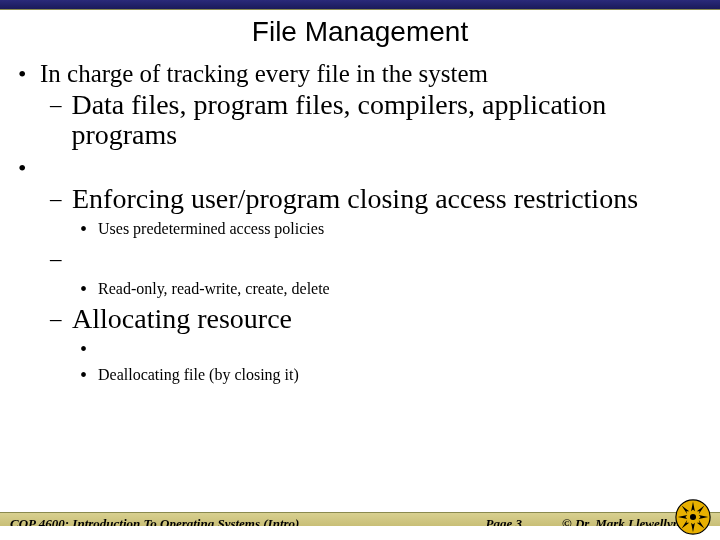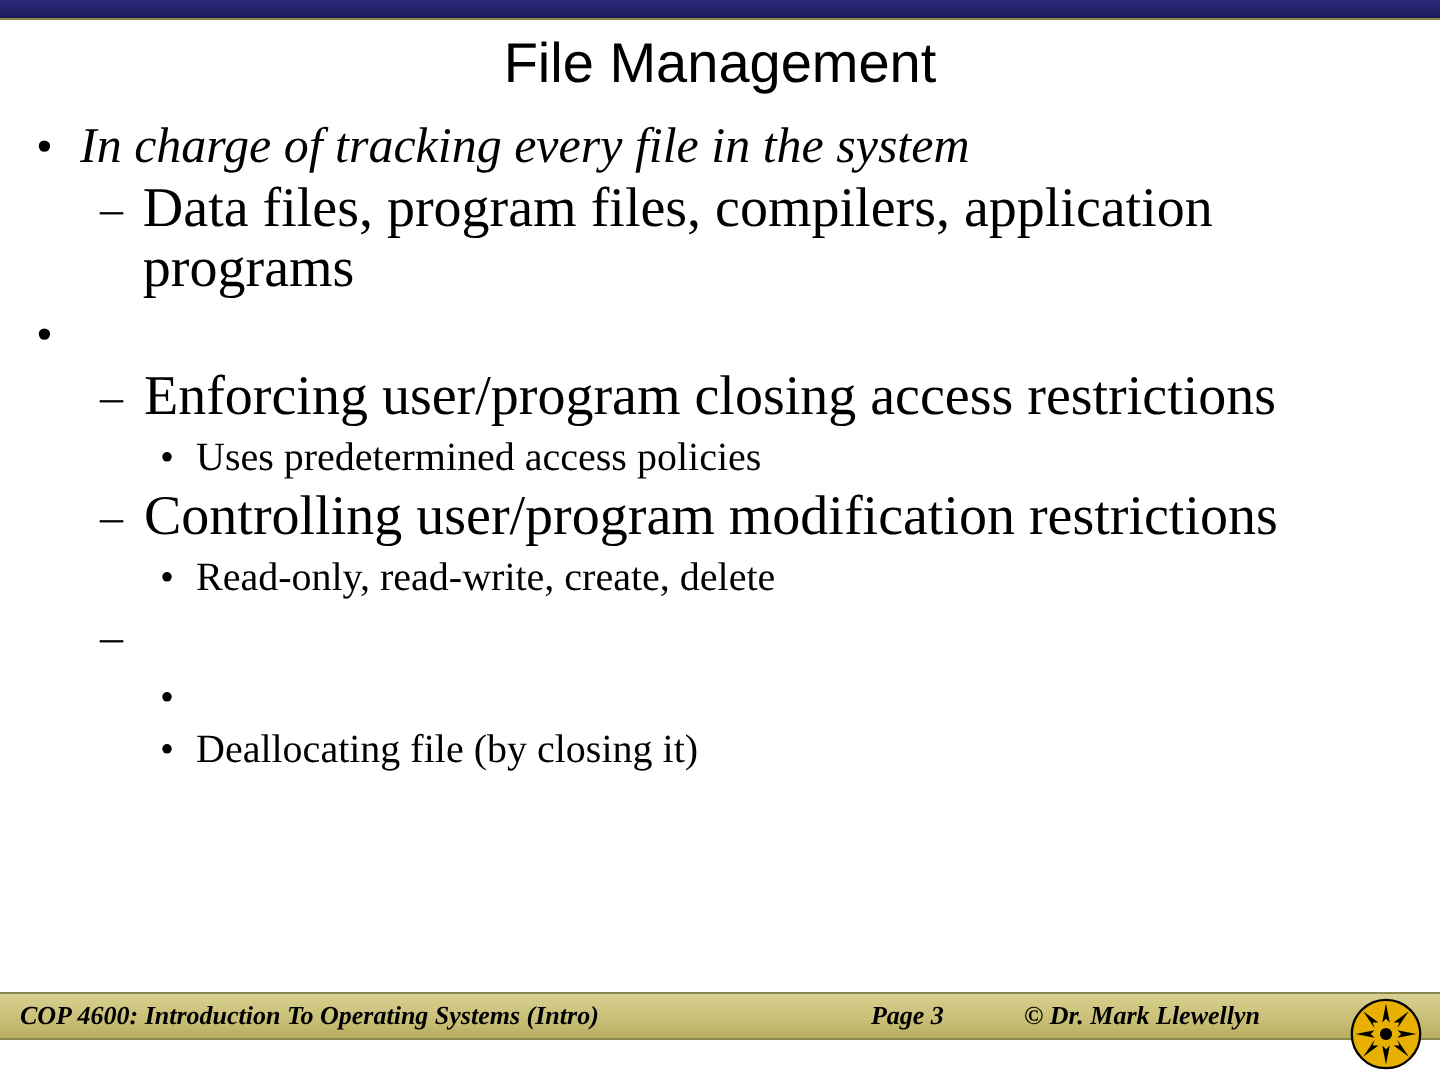--- a/index.html
+++ b/index.html
@@ -24,54 +24,54 @@
   }
   .body {
     flex: 1;
     padding: 0 18px 0 12px;
     color: #000;
   }
   ul { list-style: none; }
   .lvl1 > li { margin-bottom: 2px; }
   .lvl1 > li > .row { display: flex; align-items: flex-start; }
   .lvl1 > li > .row > .bullet { width: 28px; font-size: 24px; line-height: 32px; text-align: left; padding-left: 6px; }
-  .lvl1 > li > .row > .txt   { font-size: 25px; line-height: 32px; font-style: italic; }
+  .lvl1 > li > .row > .txt   { font-size: 25px; line-height: 32px; }
 
   .lvl2 { margin-left: 38px; margin-top: 0px; margin-bottom: 2px; }
   .lvl2 > li > .row { display: flex; align-items: flex-start; }
   .lvl2 > li > .row > .bullet { width: 22px; font-size: 23px; line-height: 30px; }
   .lvl2 > li > .row > .txt   { font-size: 28px; line-height: 30px; }
 
   .lvl3 { margin-left: 30px; margin-top: 2px; margin-bottom: 2px; }
   .lvl3 > li > .row { display: flex; align-items: flex-start; }
   .lvl3 > li > .row > .bullet { width: 18px; font-size: 20px; line-height: 26px; }
-  .lvl3 > li > .row > .txt   { font-size: 20px; line-height: 26px; }
+  .lvl3 > li > .row > .txt   { font-size: 16px; line-height: 26px; }
 
   .footer-wrap {
     height: 46px;
     position: relative;
   }
   .footer-bar {
-    position: absolute; left: 0; right: 0; bottom: 20px;
+    position: absolute; left: 0; right: 0; bottom: 4px;
     height: 24px;
     background: linear-gradient(to bottom, #d8d090 0%, #c8be76 60%, #b8ae60 100%);
     border-top: 1px solid #8a8a50;
     border-bottom: 1px solid #8a8a50;
     display: flex; align-items: center;
     font-family: "Times New Roman", serif;
     font-style: italic;
     font-weight: bold;
     font-size: 13px;
     color: #000;
     padding: 0 10px;
   }
   .footer-bar .course { flex: 0 0 auto; }
   .footer-bar .spacer1 { flex: 1 1 auto; }
   .footer-bar .page { flex: 0 0 auto; margin-right: 40px; }
-  .footer-bar .author { flex: 0 0 auto; margin-right: 80px; }
+  .footer-bar .author { flex: 0 0 auto; margin-right: 30px; }
   .bottom-strip {
     position: absolute; left:0; right:0; bottom:0; height:14px; background:#fff;
   }
   .logo {
     position: absolute; right: 8px; bottom: 4px;
     width: 38px; height: 38px;
   }
   .logo svg { width: 38px; height: 38px; display:block; }
 </style>
 </head>
@@ -117,35 +117,35 @@
                   <span class="bullet">•</span>
                   <span class="txt">Uses predetermined access policies</span>
                 </div>
               </li>
             </ul>
           </li>
 
           <li>
             <div class="row">
               <span class="bullet">–</span>
-              <span class="txt">Controlling user/program modification restrictions</span>
             </div>
             <ul class="lvl3">
               <li>
                 <div class="row">
                   <span class="bullet">•</span>
                   <span class="txt">Read-only, read-write, create, delete</span>
                 </div>
               </li>
             </ul>
           </li>
 
           <li>
             <div class="row">
               <span class="bullet">–</span>
+              <span class="txt">Allocating resource</span>
             </div>
             <ul class="lvl3">
               <li>
                 <div class="row">
                   <span class="bullet">•</span>
                 </div>
               </li>
               <li>
                 <div class="row">
                   <span class="bullet">•</span>

